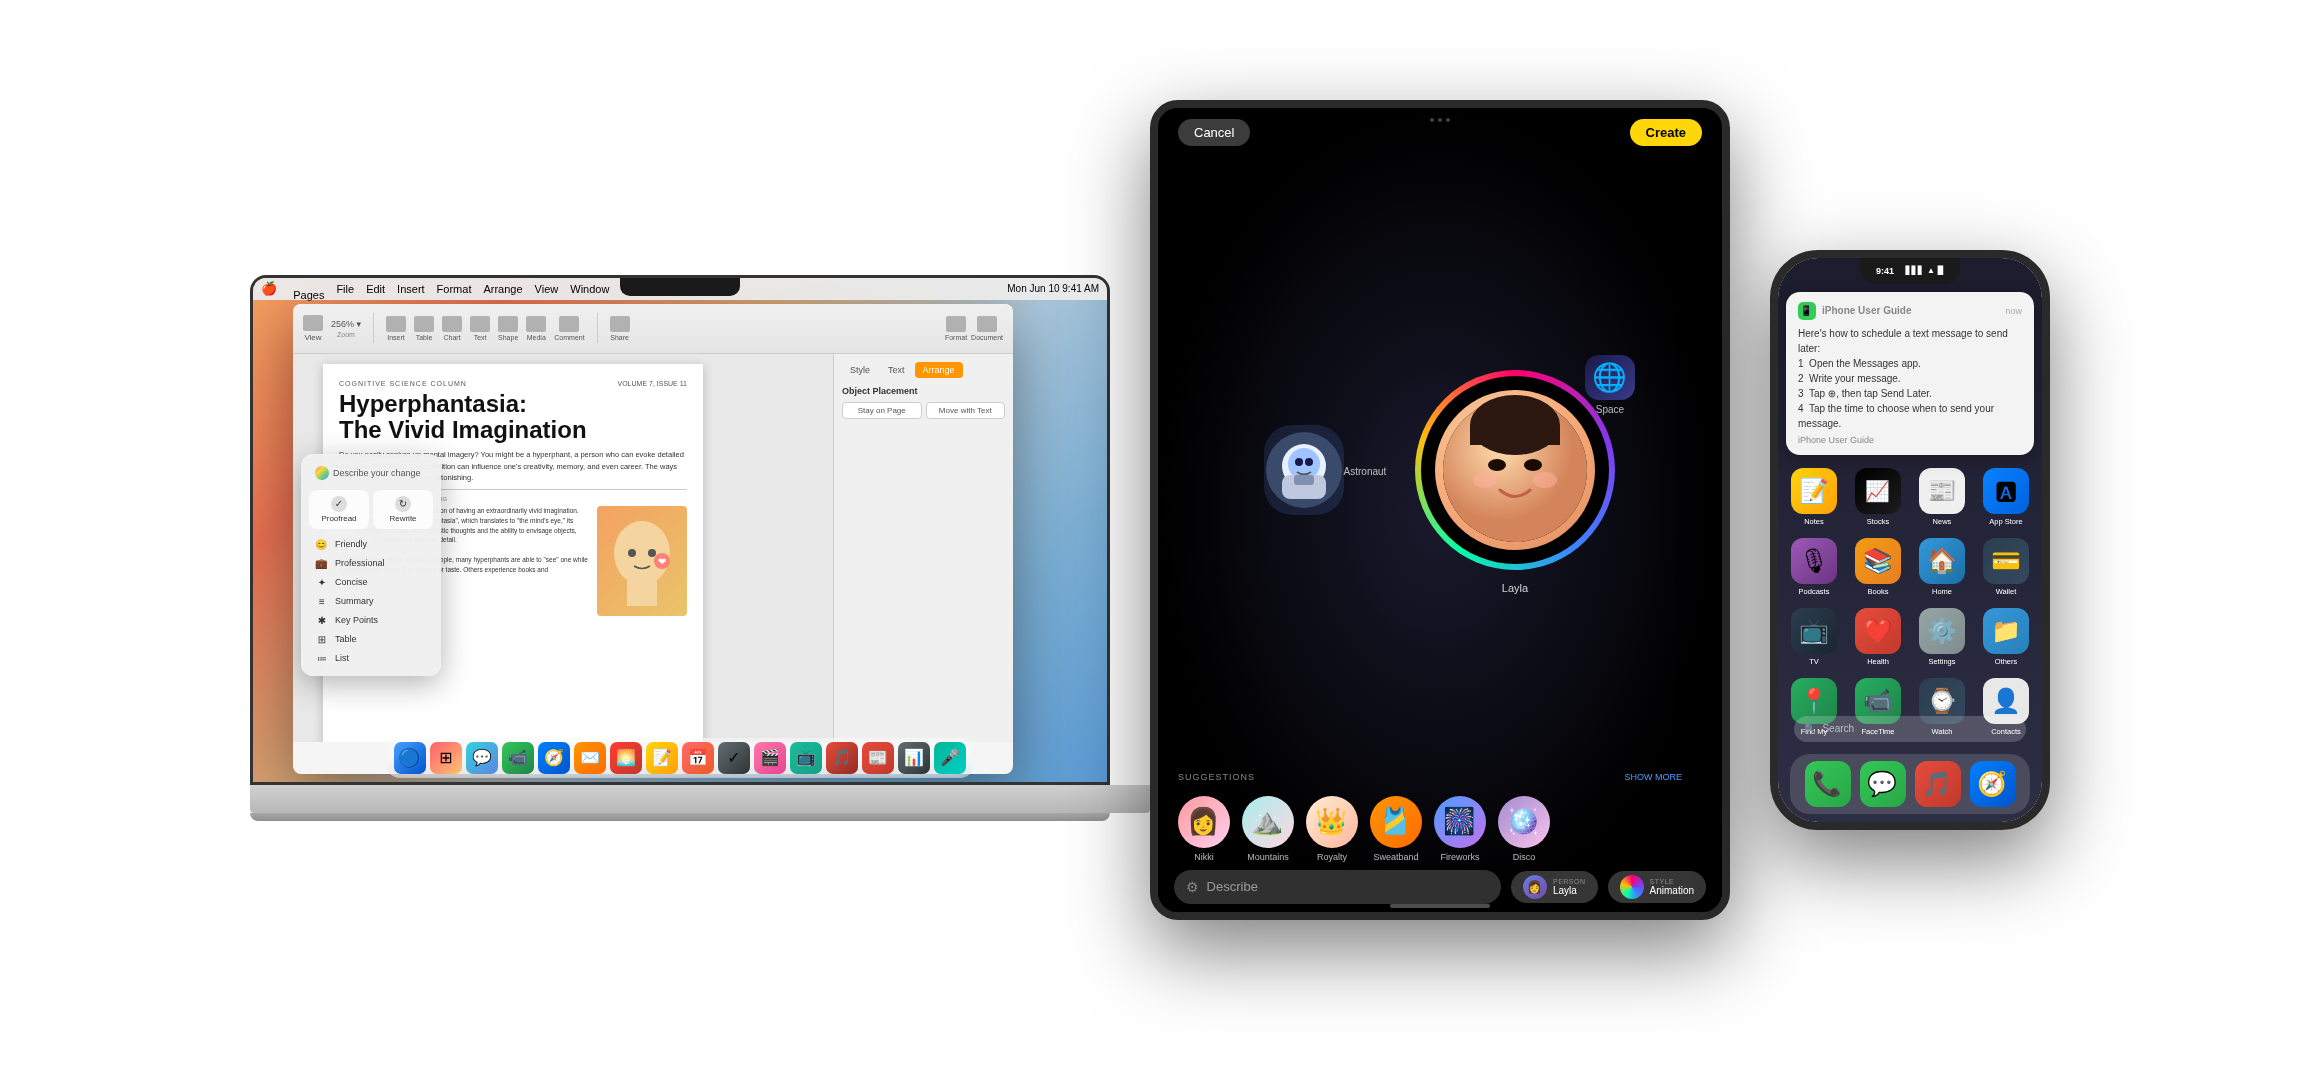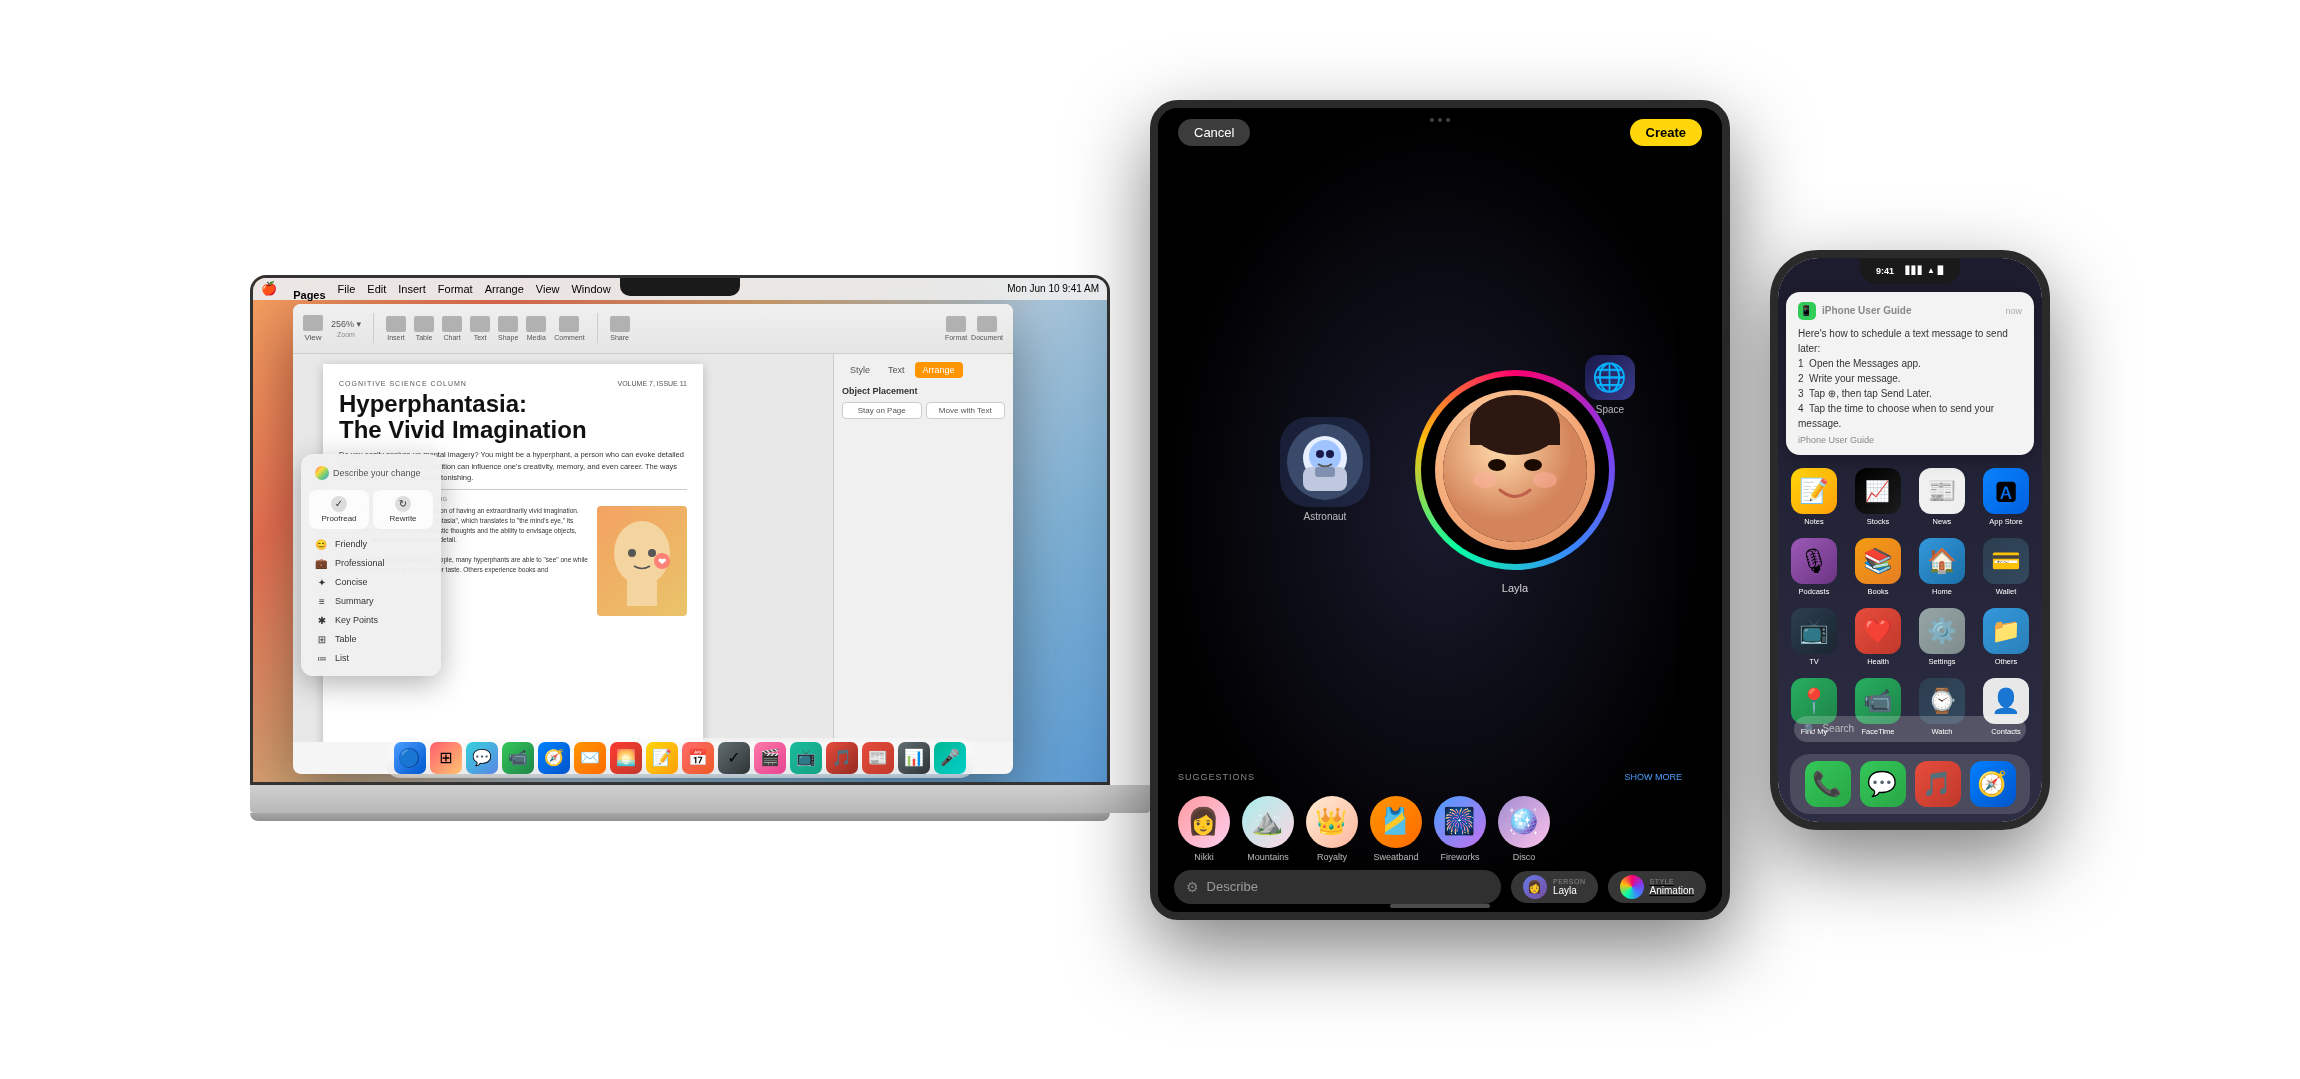--- a/index.html
+++ b/index.html
@@ -100,21 +100,21 @@
       font-size: 13px;
       margin-right: 4px;
     }
 
     .menubar-item {
       color: #000;
       font-size: 11px;
     }
 
     .menubar-item.bold {
-      font-weight: 700;
+      font-weight: 400;
       margin-top: 12px;
     }
 
     .menubar-right {
       margin-left: auto;
       display: flex;
       align-items: center;
       gap: 8px;
       font-size: 10px;
     }
@@ -552,21 +552,21 @@
       z-index: 1;
       overflow: hidden;
     }
 
     .genmoji-astronaut-icon {
       width: 120px;
       height: 120px;
       display: flex;
       align-items: center;
       justify-content: center;
-      flex-direction: column;
+      flex-direction: row;
     }
 
     .emoji-bubble {
       width: 90px;
       height: 90px;
       border-radius: 24px;
       display: flex;
       align-items: center;
       justify-content: center;
       font-size: 50px;
@@ -695,21 +695,20 @@
       color: white;
     }
 
     .style-pill {
       background: rgba(60,60,60,0.9);
       border-radius: 17px;
       padding: 4px 12px;
       display: flex;
       align-items: center;
       gap: 6px;
-      text-decoration: underline;
     }
 
     .style-label-small {
       display: flex;
       flex-direction: column;
     }
 
     .style-sublabel {
       font-size: 7px;
       color: rgba(255,255,255,0.4);

